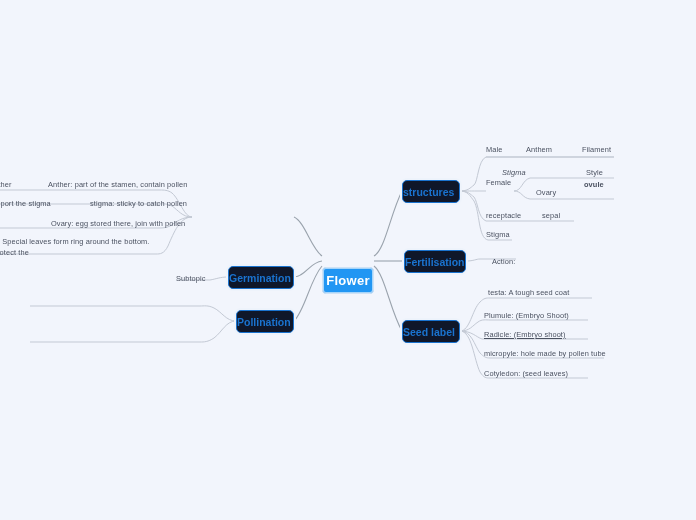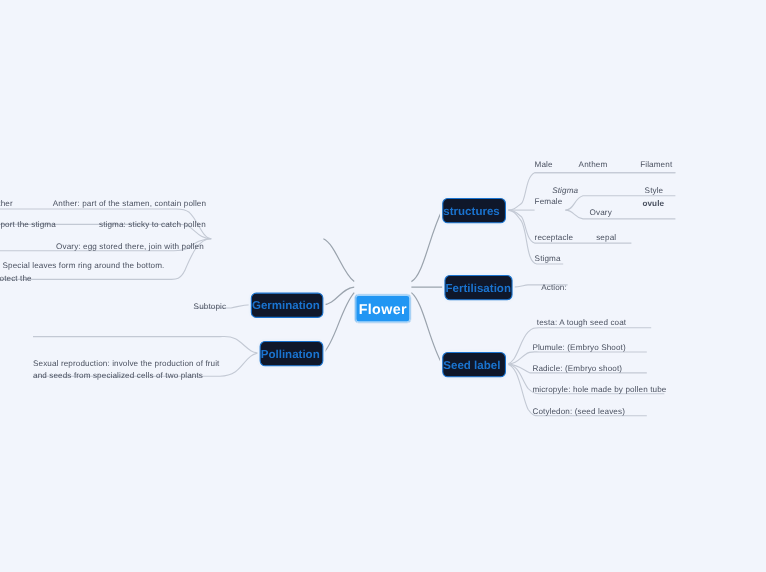--- a/index.html
+++ b/index.html
@@ -154,21 +154,21 @@
   <div class="node leaf nowrap" style="left:584px; top:180px;font-weight:bold;">ovule</div>
 
   <div class="node leaf nowrap" style="left:486px; top:211px;">receptacle</div>
   <div class="node leaf nowrap" style="left:542px; top:211px;">sepal</div>
   <div class="node leaf nowrap" style="left:486px; top:230px;">Stigma</div>
 
   <div class="node leaf nowrap" style="left:492px; top:257px;">Action:</div>
 
   <div class="node leaf nowrap" style="left:488px; top:288px;">testa: A tough seed coat</div>
   <div class="node leaf nowrap" style="left:484px; top:311px;">Plumule: (Embryo Shoot)</div>
-  <div class="node leaf nowrap" style="left:484px; top:330px;">Radicle: (Embryo shoot)</div>
+  <div class="node leaf nowrap" style="left:484px; top:330px;text-decoration:underline;">Radicle: (Embryo shoot)</div>
   <div class="node leaf nowrap" style="left:484px; top:349px;">micropyle: hole made by pollen tube</div>
   <div class="node leaf nowrap" style="left:484px; top:369px;">Cotyledon: (seed leaves)</div>
 
 
   <div class="node branch" style="left:228px; top:266px; width:66px; height:23px;">
     <span>Germination</span>
   </div>
 
   <div class="node branch" style="left:236px; top:310px; width:58px; height:23px;">
     <span>Pollination</span>
@@ -179,15 +179,14 @@
 
   <div class="node leaf nowrap" style="left:-8px; top:199px;">upport the stigma</div>
   <div class="node leaf nowrap" style="left:90px; top:199px;">stigma: sticky to catch pollen</div>
 
   <div class="node leaf nowrap" style="left:51px; top:219px;">Ovary: egg stored there, join with pollen</div>
 
   <div class="node leaf" style="left:-8px; top:237px; width:180px;">al: Special leaves form ring around the bottom. Protect the</div>
 
   <div class="node leaf nowrap" style="left:176px; top:274px;">Subtopic</div>
 
-  <div class="node leaf" style="left:30px; top:326px; width:180px;">Sexual reproduction: involve the production of fruit and seeds from specialized cells of two plants</div>
 
 </div>
 
 </body></html>

